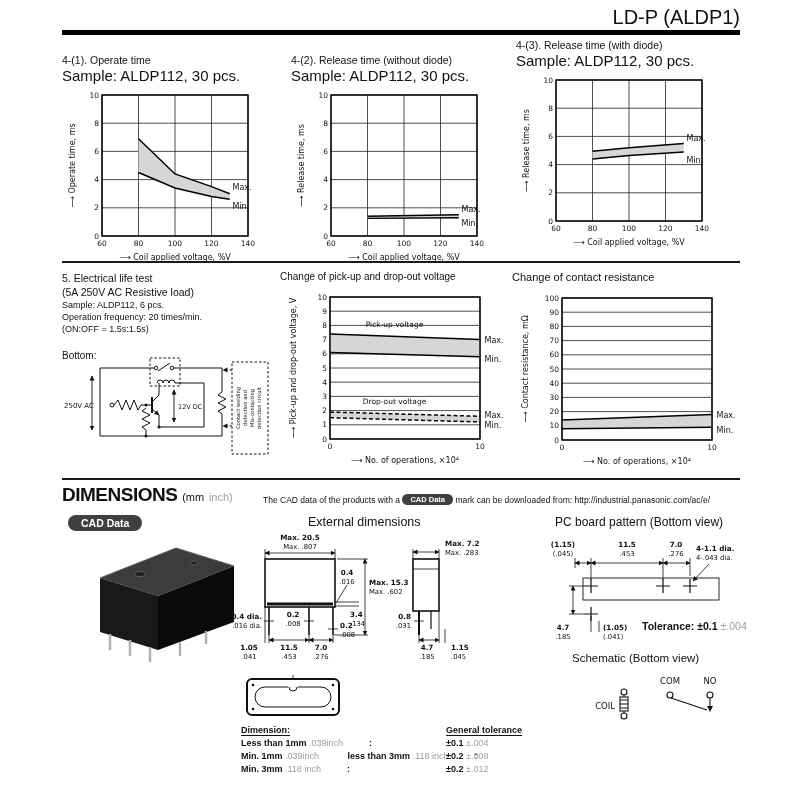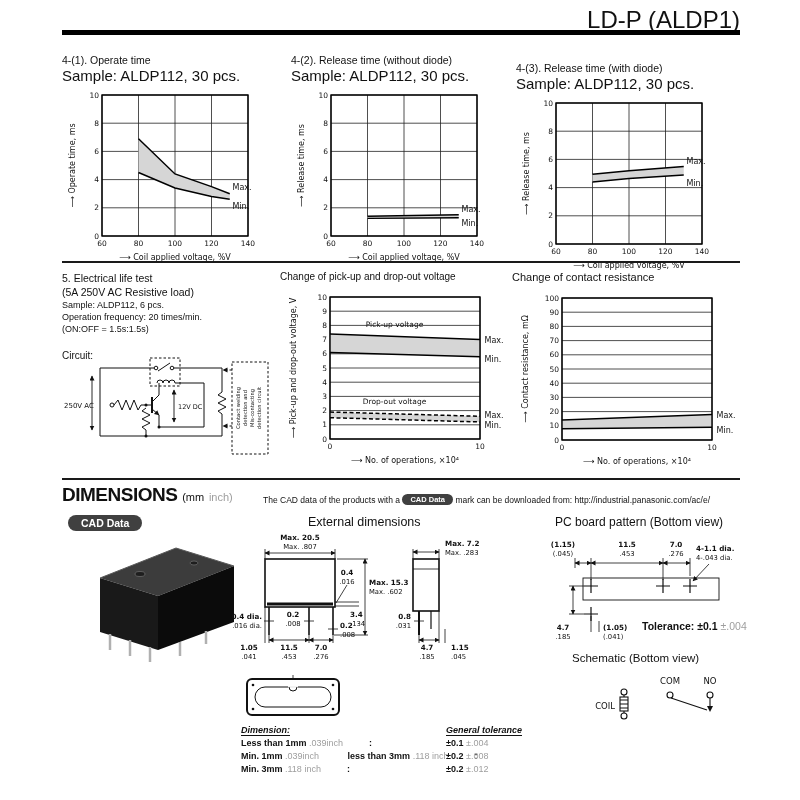--- a/index.html
+++ b/index.html
@@ -1,22 +1,22 @@
 <!DOCTYPE html>
 <html><head>
 <meta charset="utf-8">
 <style>
   html,body{margin:0;padding:0;background:#fff;}
   body{width:800px;height:800px;position:relative;font-family:"Liberation Sans","DejaVu Sans",sans-serif;color:#111;}
   .abs{position:absolute;}
   .b{font-weight:bold;margin-left:26px;}
   .g{color:#9e9e9e;}
-  .u{border-bottom:1.2px solid #111;font-style:italic;}
+  .u{border-bottom:1.2px solid #111;}
   svg text{font-family:"DejaVu Sans",sans-serif;fill:#111;}
-  .hdr-title{right:60px;top:6px;font-size:24px;}
+  .hdr-title{right:60px;top:6px;font-size:20px;}
   .hdr-rule{left:62px;top:30px;width:678px;height:5px;background:#000;}
   .divider{left:62px;width:678px;height:2px;background:#1a1a1a;}
   .chart{position:absolute;}
   .chart-title{font-size:10.5px;margin-bottom:1px;}
   .chart-sub{font-size:15px;}
   .elec{font-size:10.5px;line-height:14px;}
   .elec .small{font-size:9px;line-height:12px;}
   .pill{background:#404040;color:#fff;border-radius:9px;font-weight:bold;display:inline-block;}
   .badge{font-size:10.5px;padding:2px 13px;}
   .inline-pill{font-size:7.5px;padding:1px 8px;vertical-align:1px;}
@@ -101,21 +101,21 @@
       <text x="37" y="151.5" font-size="7.5" text-anchor="end">0</text>
       <text x="37" y="123.3" font-size="7.5" text-anchor="end">2</text>
       <text x="37" y="95.1" font-size="7.5" text-anchor="end">4</text>
       <text x="37" y="66.9" font-size="7.5" text-anchor="end">6</text>
       <text x="37" y="38.69999999999999" font-size="7.5" text-anchor="end">8</text>
       <text x="37" y="10.5" font-size="7.5" text-anchor="end">10</text>
       <text x="113" y="173" font-size="8" text-anchor="middle">⟶ Coil applied voltage, %V</text>
       <text x="13" y="78.5" font-size="8" text-anchor="middle" transform="rotate(-90 13 78.5)">⟶ Release time, ms</text>
     </svg>
 </div>
-<div class="chart" style="left:516px;top:62px">
+<div class="chart" style="left:516px;top:39px">
   <div class="chart-title">4-(3). Release time (with diode)</div>
   <div class="chart-sub">Sample: ALDP112, 30 pcs.</div>
   <svg style="margin-top:3px" width="200" height="180">
       <line x1="40" y1="8" x2="40" y2="149" stroke="#222" stroke-width="0.8"></line>
       <line x1="76.5" y1="8" x2="76.5" y2="149" stroke="#222" stroke-width="0.8"></line>
       <line x1="113" y1="8" x2="113" y2="149" stroke="#222" stroke-width="0.8"></line>
       <line x1="149.5" y1="8" x2="149.5" y2="149" stroke="#222" stroke-width="0.8"></line>
       <line x1="186" y1="8" x2="186" y2="149" stroke="#222" stroke-width="0.8"></line>
       <line x1="40" y1="149" x2="186" y2="149" stroke="#222" stroke-width="0.8"></line>
       <line x1="40" y1="120.8" x2="186" y2="120.8" stroke="#222" stroke-width="0.8"></line>
@@ -146,21 +146,21 @@
 </div>
 
 <div class="abs divider" style="top:261px"></div>
 
 <div class="abs elec" style="left:62px;top:271px;width:220px">
   <div>5. Electrical life test</div>
   <div>(5A 250V AC Resistive load)</div>
   <div class="small">Sample: ALDP112, 6 pcs.</div>
   <div class="small">Operation frequency: 20 times/min.</div>
   <div class="small">(ON:OFF = 1.5s:1.5s)</div>
-  <div style="margin-top:14px;font-size:10px">Circuit:</div>
+  <div style="margin-top:14px;font-size:10px">Bottom:</div>
 </div>
 
 <svg class="abs" style="left:62px;top:350px" width="228" height="120">
   <defs>
     <marker id="ahc" markerWidth="6" markerHeight="6" refX="4.5" refY="2.5" orient="auto-start-reverse" markerUnits="userSpaceOnUse">
       <path d="M0,0 L5,2.5 L0,5 Z" fill="#111"></path>
     </marker>
   </defs>
   <g stroke="#111" stroke-width="1" fill="none">
     <path d="M38,18 H92 M112,18 H160 V42 M160,64 V86 H38 V18"></path>

